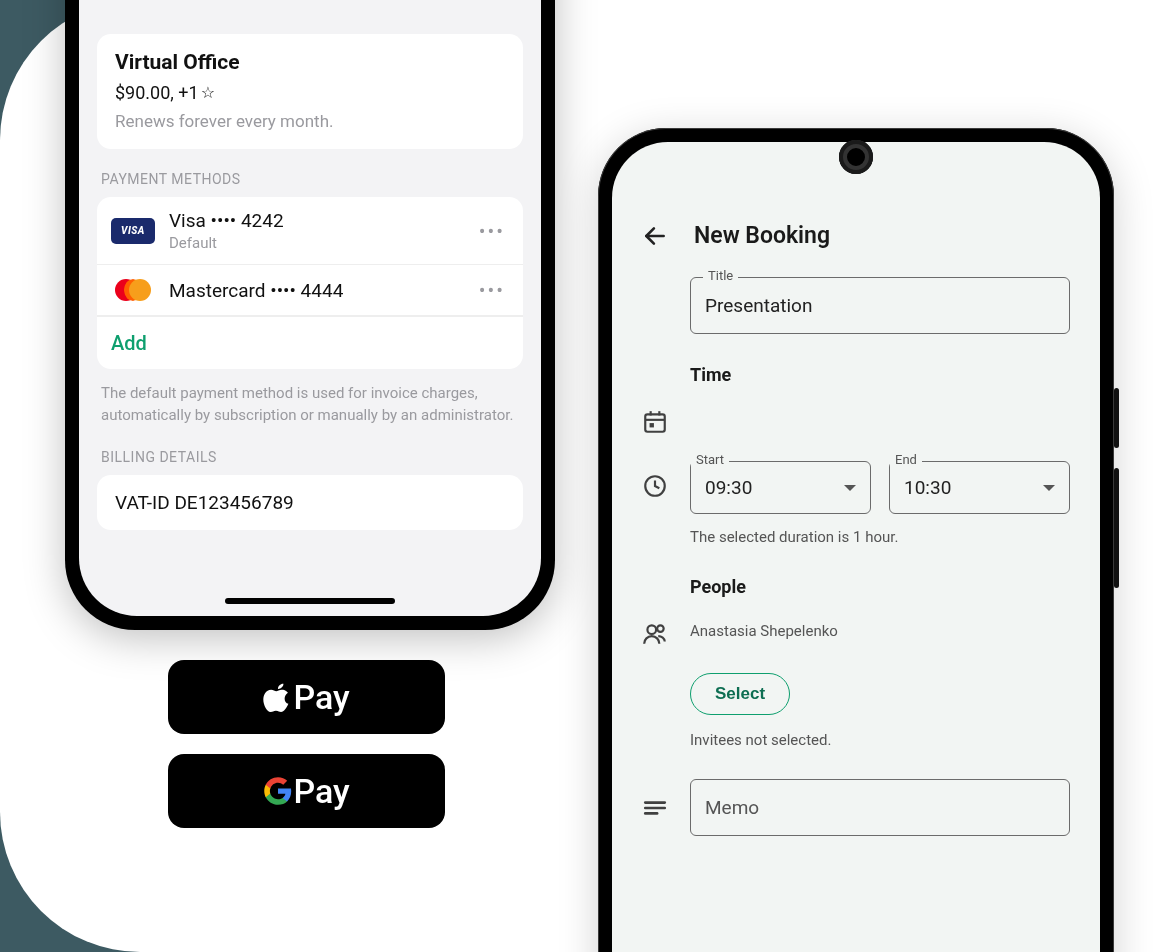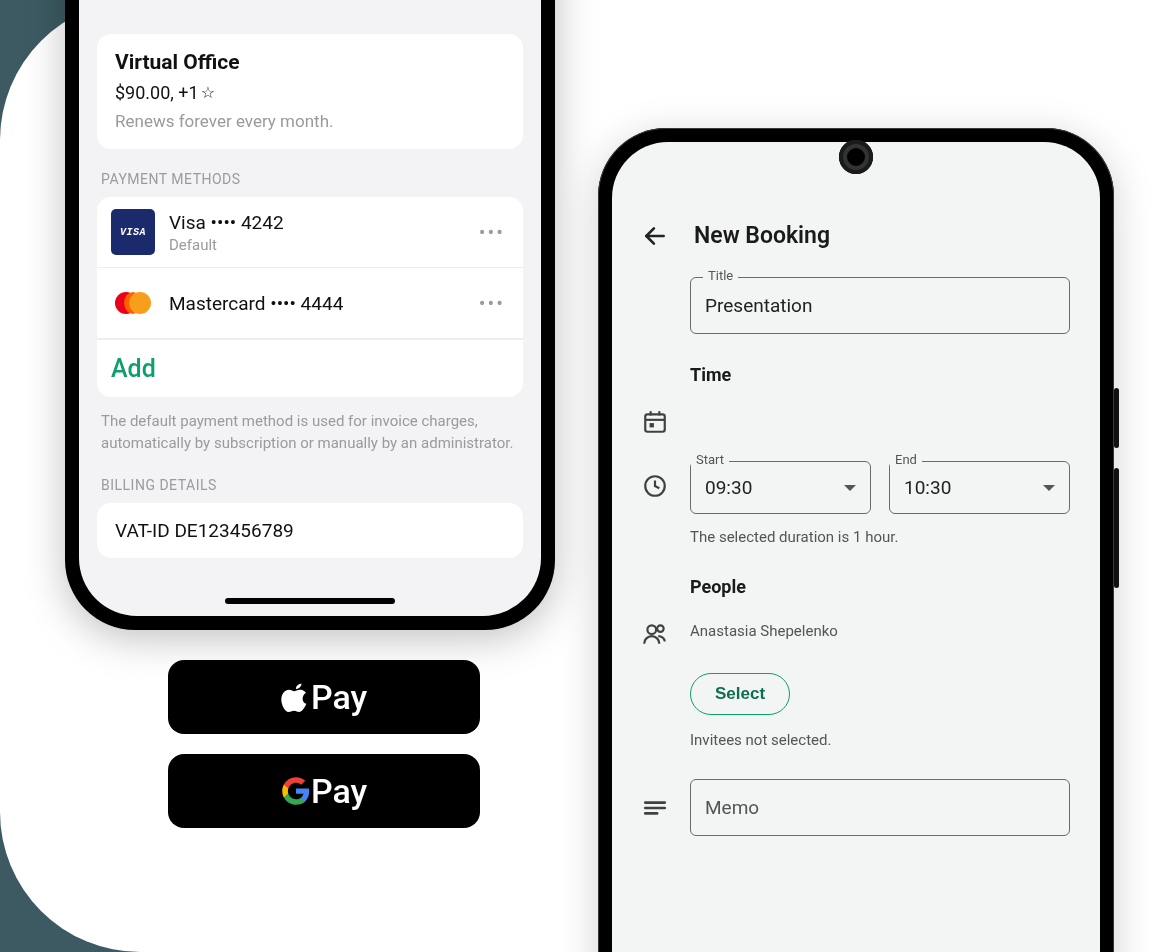--- a/index.html
+++ b/index.html
@@ -78,46 +78,46 @@
   .sect-label { font-size:14px; letter-spacing:0.5px; color:#9a9a9f; margin:22px 4px 10px; }
   .pm-card {
     background:#fff; border-radius:14px; overflow:hidden;
   }
   .pm-row {
     display:flex; align-items:center; padding:12px 14px; gap:14px;
     border-bottom:1px solid #eee;
   }
   .pm-row:last-of-type { border-bottom:none; }
   .pm-row.add { padding:14px 14px; border-bottom:none; border-top:1px solid #eee;}
-  .card-chip { width:44px; height:46px; border-radius:5px; display:flex; align-items:center; justify-content:center; flex-shrink:0;font-family:Liberation Mono, monospace;}
+  .card-chip { width:44px; height:26px; border-radius:5px; display:flex; align-items:center; justify-content:center; flex-shrink:0;}
   .card-chip.visa { background:#1a2a6c; color:#fff; font-size:10px; font-weight:800; letter-spacing:0.5px; font-style:italic;}
   .card-chip.mc { background:transparent; position:relative; }
   .mc-circles { position:relative; width:36px; height:24px; }
   .mc-circles::before, .mc-circles::after {
     content:""; position:absolute; width:22px; height:22px; border-radius:50%; top:1px;
   }
   .mc-circles::before { left:0; background:#eb001b; }
   .mc-circles::after { right:0; background:#f79e1b; mix-blend-mode:normal; }
   .mc-mid { position:absolute; left:9px; top:1px; width:18px; height:22px; background:#ff5f00; border-radius:11px / 11px; clip-path: ellipse(9px 11px at 50% 50%);}
   .pm-text { flex:1; }
   .pm-name { font-size:19px; color:#111; }
   .pm-sub { font-size:15px; color:#9a9a9f; margin-top:2px;}
   .more-dots { color:#9a9a9f; font-size:20px; letter-spacing:2px; padding:0 4px;}
-  .add-link { color:#0e9f6e; font-size:25px; font-weight:500;}
+  .add-link { color:#0e9f6e; font-size:20px; font-weight:500;}
   .pm-footnote { font-size:15px; color:#9a9a9f; margin:14px 4px 0; line-height:1.45;}
   .billing-card { background:#fff; border-radius:14px; padding:16px 18px; margin-top:10px;}
   .billing-row { font-size:19px; color:#111; }
 
   
   .pay-buttons {
     position:absolute; left:168px; top:660px; z-index:5;
     display:flex; flex-direction:column; gap:20px;
   }
   .pay-btn {
-    width:312px; height:74px; background:#000; color:#fff; border-radius:16px;
+    width:277px; height:74px; background:#000; color:#fff; border-radius:16px;
     display:flex; align-items:center; justify-content:center; 
     font-size:34px; font-weight:500;
   }
   .pay-btn svg { height:30px; }
 
   
   .phone-right {
     position:absolute;
     top:128px;
     left:598px;

